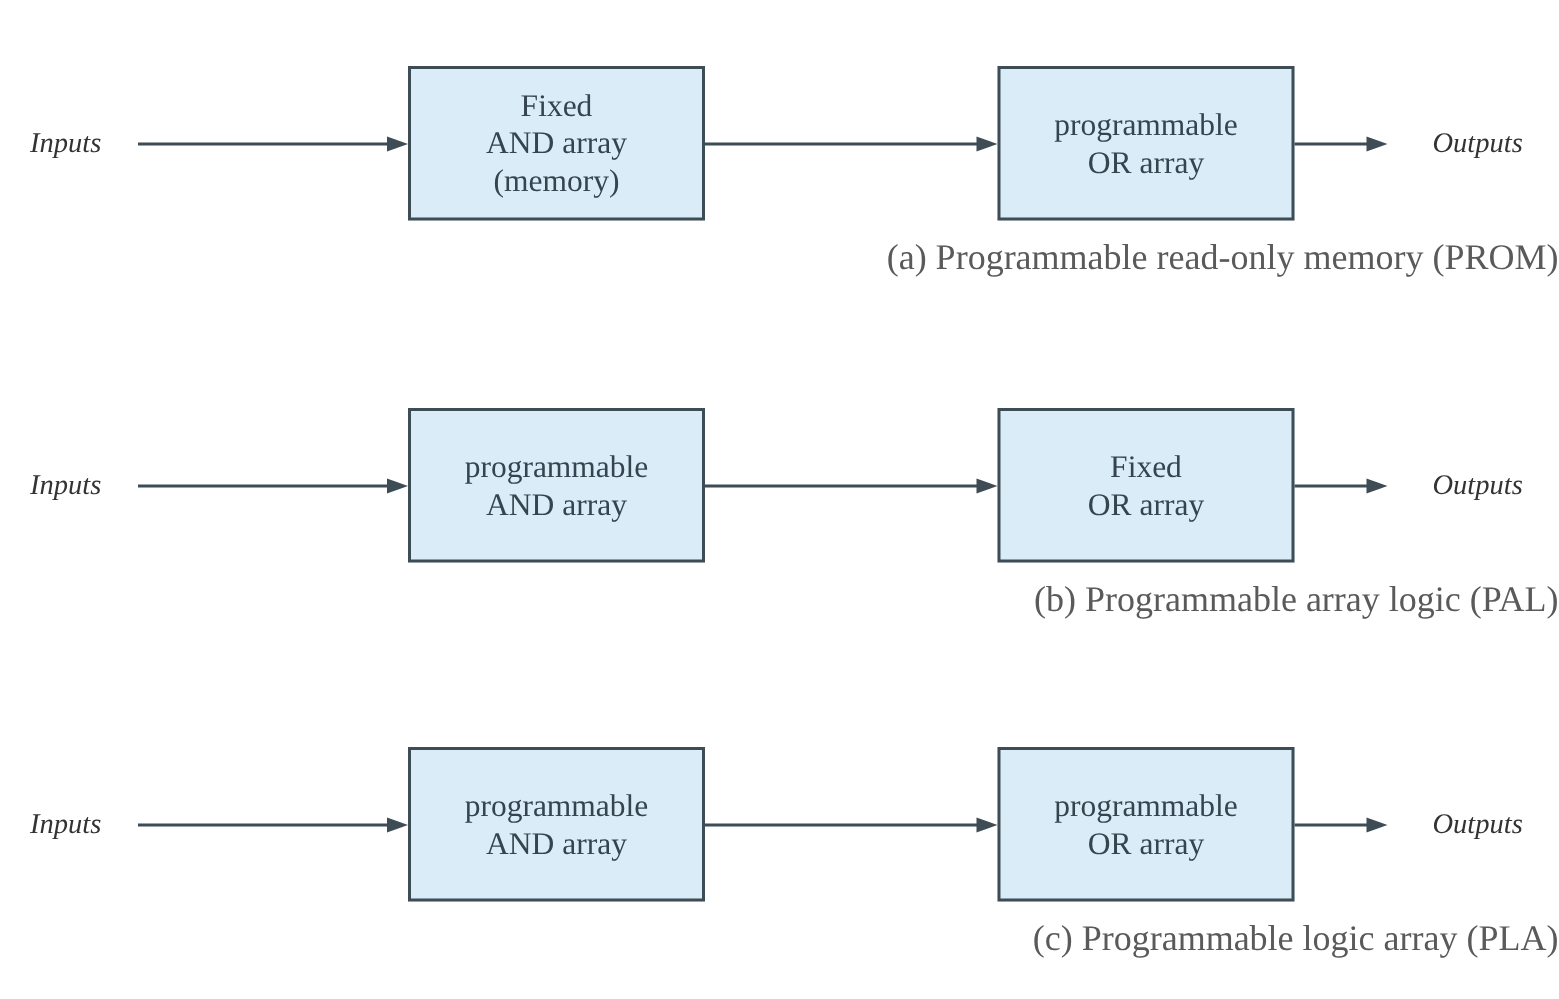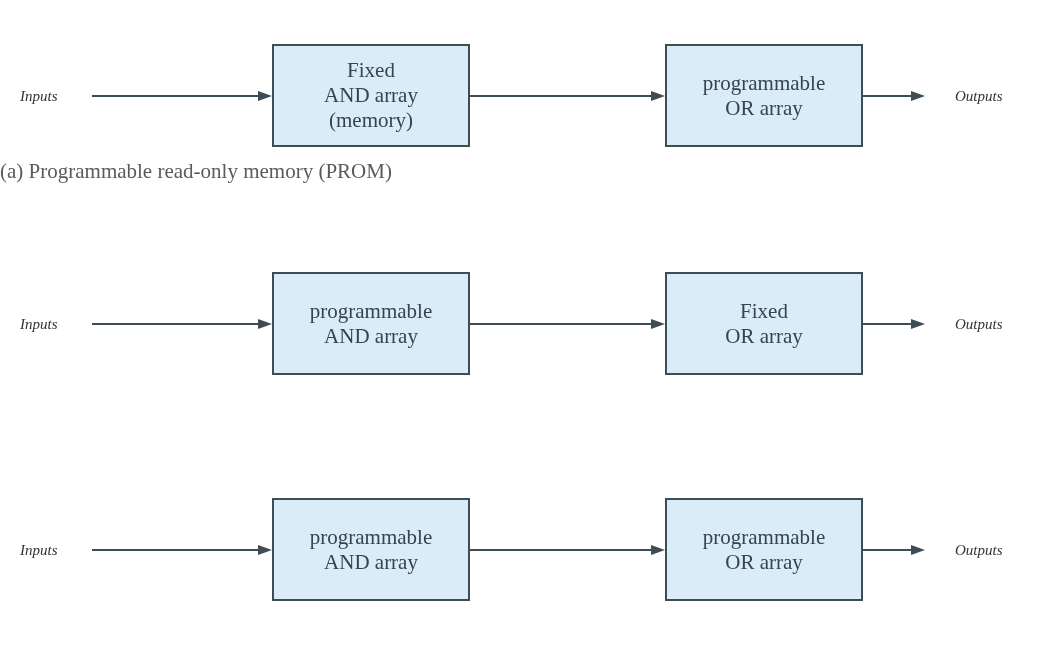--- a/index.html
+++ b/index.html
@@ -19,21 +19,21 @@
     position:relative;overflow:hidden;
   }
   .diagram{position:absolute;inset:0;}
   .row{position:absolute;left:0;width:1039px;height:103px;}
   .row-a{top:44px;}
   .row-b{top:272px;}
   .row-c{top:498px;}
 
   .io-label{
     position:absolute;top:50%;transform:translateY(-50%);
-    font-style:italic;font-size:15px;color:var(--io-text);
+    font-style:italic;font-size:19px;color:var(--io-text);
     white-space:nowrap;
   }
   .io-in{left:20px;}
   .io-out{left:955px;}
 
   .line{
     position:absolute;height:2px;top:calc(50% - 1px);
     background:var(--line);
   }
   .l1{left:92px;width:168px;}
@@ -59,22 +59,22 @@
   }
   .b1{left:272px;}
   .b2{left:665px;}
   .box-line{
     font-size:21px;line-height:25px;color:var(--box-text);
     white-space:nowrap;
   }
 
   .caption{
     position:absolute;left:0;right:0;top:115px;
-    text-align:left;
-    font-size:21px;color:var(--caption-text);
+    text-align:right;
+    font-size:24px;color:var(--caption-text);
     white-space:nowrap;
   }
 </style>
 </head>
 <body>
 
 <div class="diagram">
 
   <section class="row row-a">
     <span class="io-label io-in">Inputs</span>
@@ -107,34 +107,36 @@
     </div>
     <span class="line l2"></span>
     <span class="arrowhead a2"></span>
     <div class="box b2">
       <span class="box-line">Fixed</span>
       <span class="box-line">OR array</span>
     </div>
     <span class="line l3"></span>
     <span class="arrowhead a3"></span>
     <span class="io-label io-out">Outputs</span>
+    <div class="caption">(b) Programmable array logic (PAL)</div>
   </section>
 
   <section class="row row-c">
     <span class="io-label io-in">Inputs</span>
     <span class="line l1"></span>
     <span class="arrowhead a1"></span>
     <div class="box b1">
       <span class="box-line">programmable</span>
       <span class="box-line">AND array</span>
     </div>
     <span class="line l2"></span>
     <span class="arrowhead a2"></span>
     <div class="box b2">
       <span class="box-line">programmable</span>
       <span class="box-line">OR array</span>
     </div>
     <span class="line l3"></span>
     <span class="arrowhead a3"></span>
     <span class="io-label io-out">Outputs</span>
+    <div class="caption">(c) Programmable logic array (PLA)</div>
   </section>
 
 </div>
 
 </body></html>

